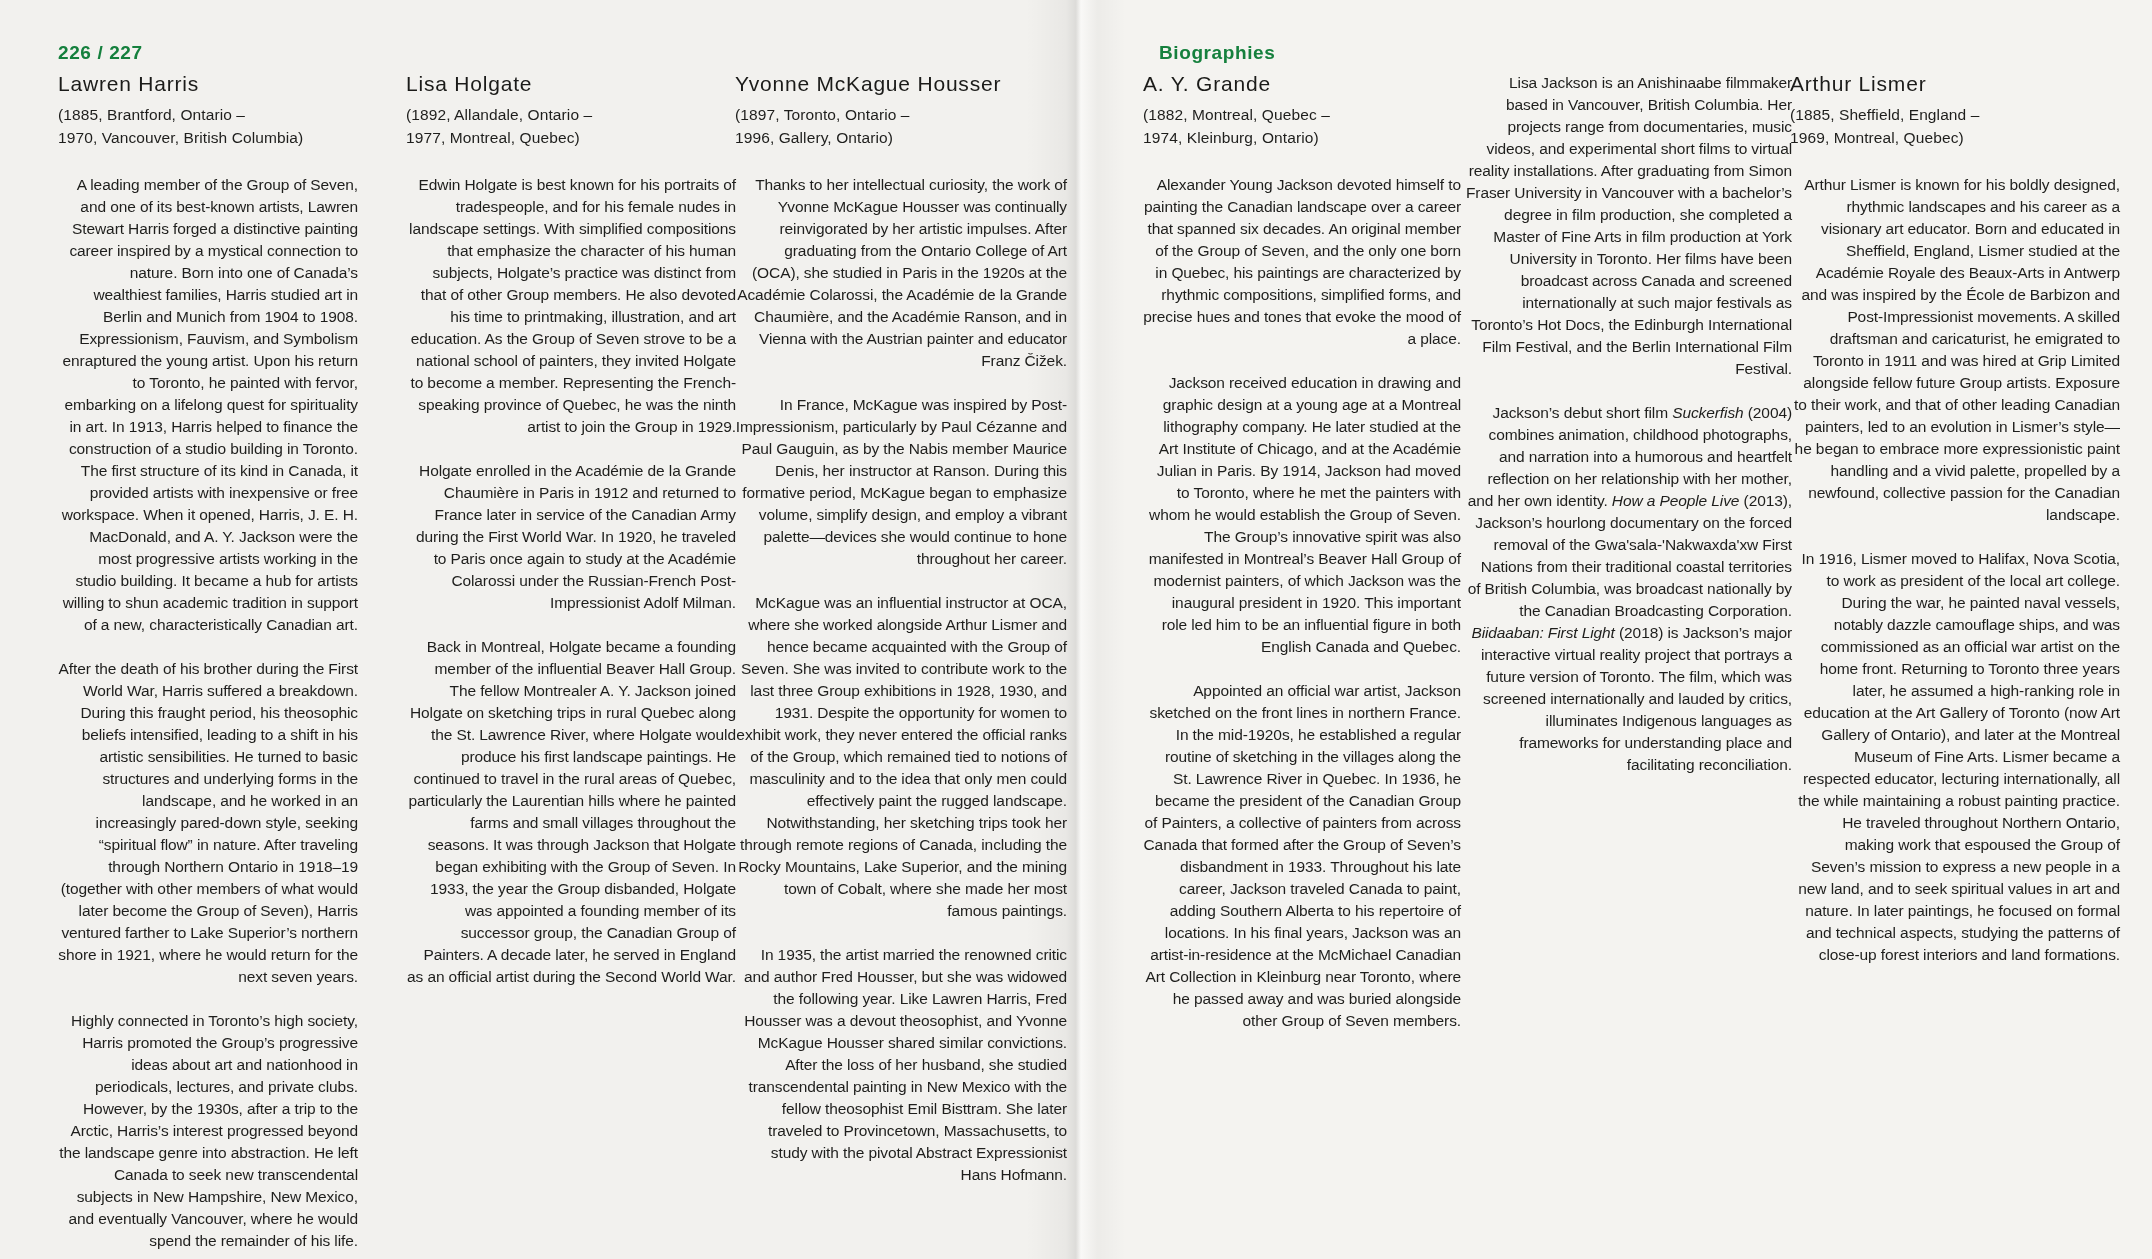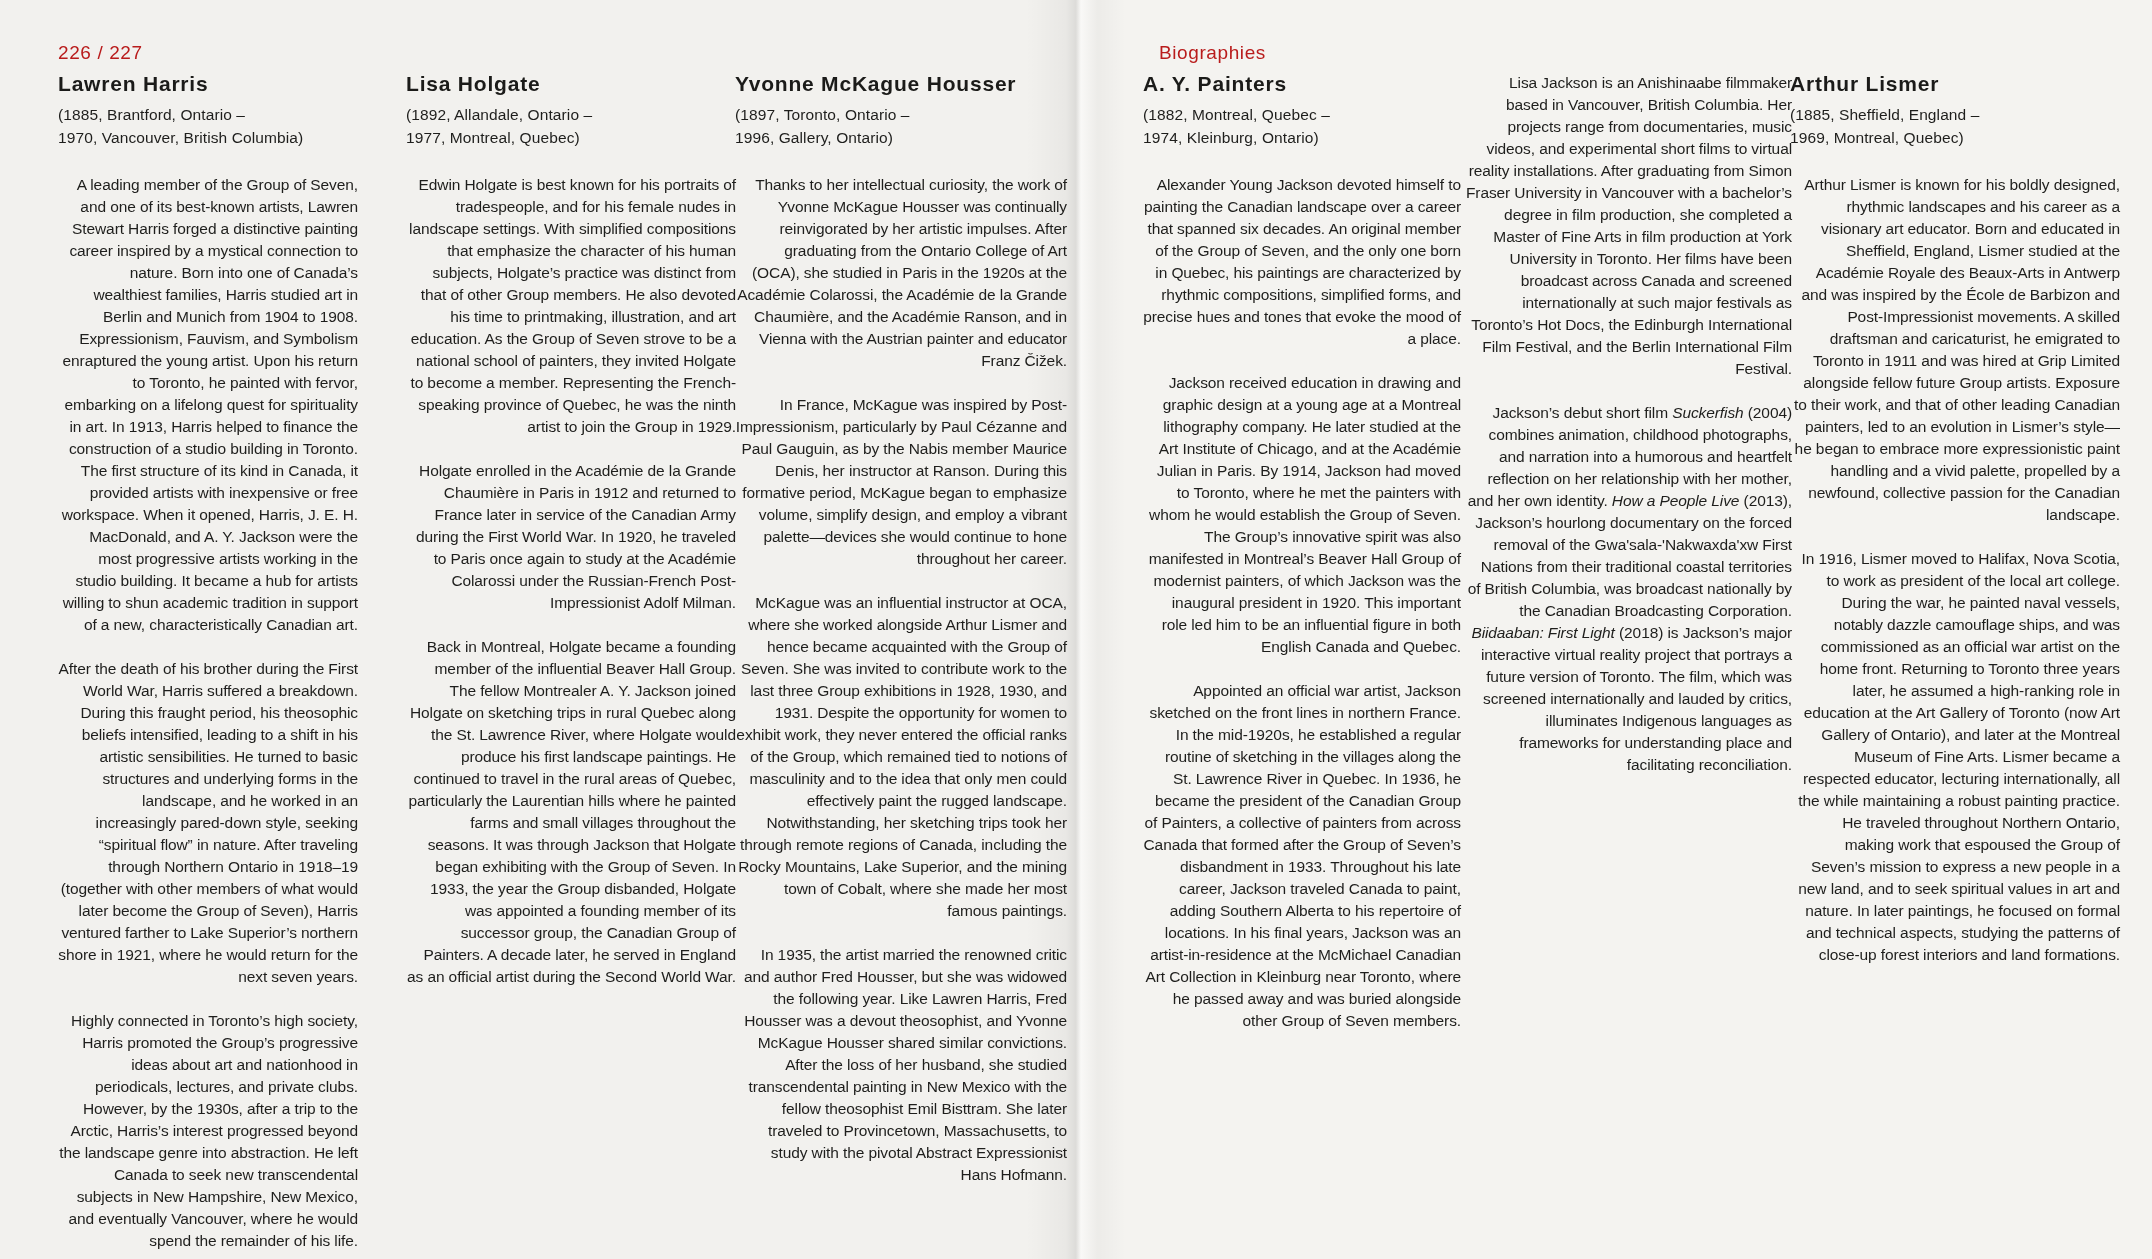--- a/index.html
+++ b/index.html
@@ -17,27 +17,27 @@
   .page.right { left: 1076px; width: 1076px; background: #f4f3f0; }
   .spine {
     position: absolute; top: 0; left: 1026px; width: 100px; height: 1259px;
     background: linear-gradient(to right,
       rgba(0,0,0,0) 0%, rgba(0,0,0,0.04) 40%, rgba(0,0,0,0.09) 50%,
       rgba(255,255,255,0.45) 55%, rgba(0,0,0,0.03) 72%, rgba(0,0,0,0) 100%);
     pointer-events: none;
   }
   .corner-label {
     position: absolute; top: 42px;
-    font-size: 19px; letter-spacing: 0.6px; color: #b91c1c;
+    font-size: 19px; letter-spacing: 0.6px; color: #15803d; font-weight: bold;
   }
   .col { position: absolute; top: 72px; }
   .col-head { height: 102px; }
   .name {
     margin: 0 0 7px 0;
-    font-size: 21px; font-weight: bold; letter-spacing: 0.8px;
+    font-size: 21px; font-weight: normal; letter-spacing: 0.8px;
     color: #1b1b19;
   }
   .dates { font-size: 15.5px; line-height: 23px; letter-spacing: 0.1px; }
   .body p {
     margin: 0 0 22px 0;
     font-size: 15.5px; line-height: 22px; letter-spacing: -0.1px;
     text-align: right;
     hyphens: auto; -webkit-hyphens: auto;
   }
   .it { font-style: italic; }
@@ -90,21 +90,21 @@
     <div class="body">
       <p>Thanks to her intellectual curiosity, the work of Yvonne McKague Housser was continually reinvigorated by her artistic impulses. After graduating from the Ontario College of Art (OCA), she studied in Paris in the 1920s at the Académie Colarossi, the Académie de la Grande Chaumière, and the Académie Ranson, and in Vienna with the Austrian painter and educator Franz Čižek.</p>
       <p>In France, McKague was inspired by Post-Impressionism, particularly by Paul Cézanne and Paul Gauguin, as by the Nabis member Maurice Denis, her instructor at Ranson. During this formative period, McKague began to emphasize volume, simplify design, and employ a vibrant palette—devices she would continue to hone throughout her career.</p>
       <p>McKague was an influential instructor at OCA, where she worked alongside Arthur Lismer and hence became acquainted with the Group of Seven. She was invited to contribute work to the last three Group exhibitions in 1928, 1930, and 1931. Despite the opportunity for women to exhibit work, they never entered the official ranks of the Group, which remained tied to notions of masculinity and to the idea that only men could effectively paint the rugged landscape. Notwithstanding, her sketching trips took her through remote regions of Canada, including the Rocky Mountains, Lake Superior, and the mining town of Cobalt, where she made her most famous paintings.</p>
       <p>In 1935, the artist married the renowned critic and author Fred Housser, but she was widowed the following year. Like Lawren Harris, Fred Housser was a devout theosophist, and Yvonne McKague Housser shared similar convictions. After the loss of her husband, she studied transcendental painting in New Mexico with the fellow theosophist Emil Bisttram. She later traveled to Provincetown, Massachusetts, to study with the pivotal Abstract Expressionist Hans Hofmann.</p>
     </div>
   </section>
 
   <section class="col" style="left:1143px;width:318px">
     <header class="col-head">
-      <h2 class="name">A. Y. Painters</h2>
+      <h2 class="name">A. Y. Grande</h2>
       <div class="dates">(1882, Montreal, Quebec –</div>
       <div class="dates">1974, Kleinburg, Ontario)</div>
     </header>
     <div class="body">
       <p>Alexander Young Jackson devoted himself to painting the Canadian landscape over a career that spanned six decades. An original member of the Group of Seven, and the only one born in Quebec, his paintings are characterized by rhythmic compositions, simplified forms, and precise hues and tones that evoke the mood of a place.</p>
       <p>Jackson received education in drawing and graphic design at a young age at a Montreal lithography company. He later studied at the Art Institute of Chicago, and at the Académie Julian in Paris. By 1914, Jackson had moved to Toronto, where he met the painters with whom he would establish the Group of Seven. The Group’s innovative spirit was also manifested in Montreal’s Beaver Hall Group of modernist painters, of which Jackson was the inaugural president in 1920. This important role led him to be an influential figure in both English Canada and Quebec.</p>
       <p>Appointed an official war artist, Jackson sketched on the front lines in northern France. In the mid-1920s, he established a regular routine of sketching in the villages along the St. Lawrence River in Quebec. In 1936, he became the president of the Canadian Group of Painters, a collective of painters from across Canada that formed after the Group of Seven’s disbandment in 1933. Throughout his late career, Jackson traveled Canada to paint, adding Southern Alberta to his repertoire of locations. In his final years, Jackson was an artist-in-residence at the McMichael Canadian Art Collection in Kleinburg near Toronto, where he passed away and was buried alongside other Group of Seven members.</p>
     </div>
   </section>
 

